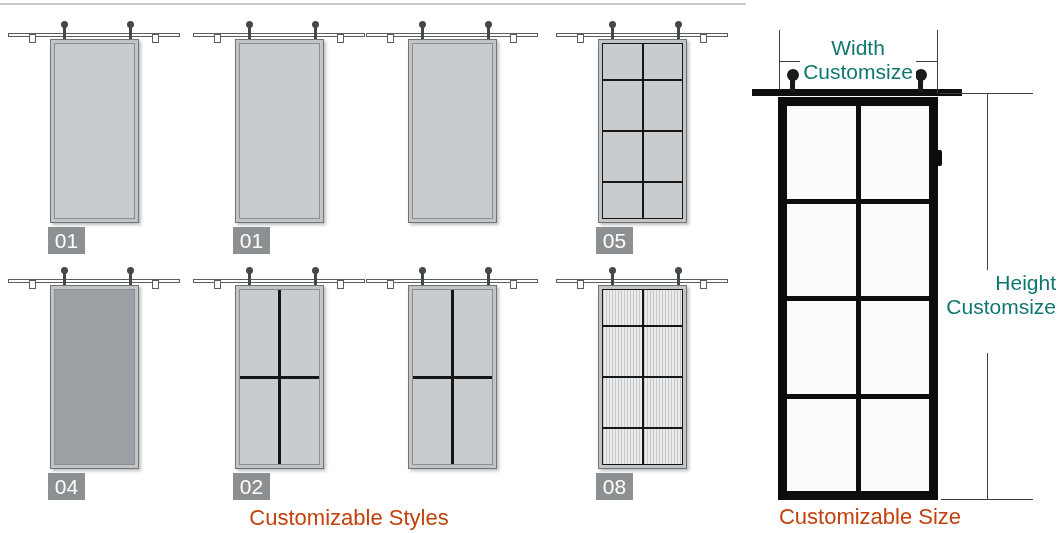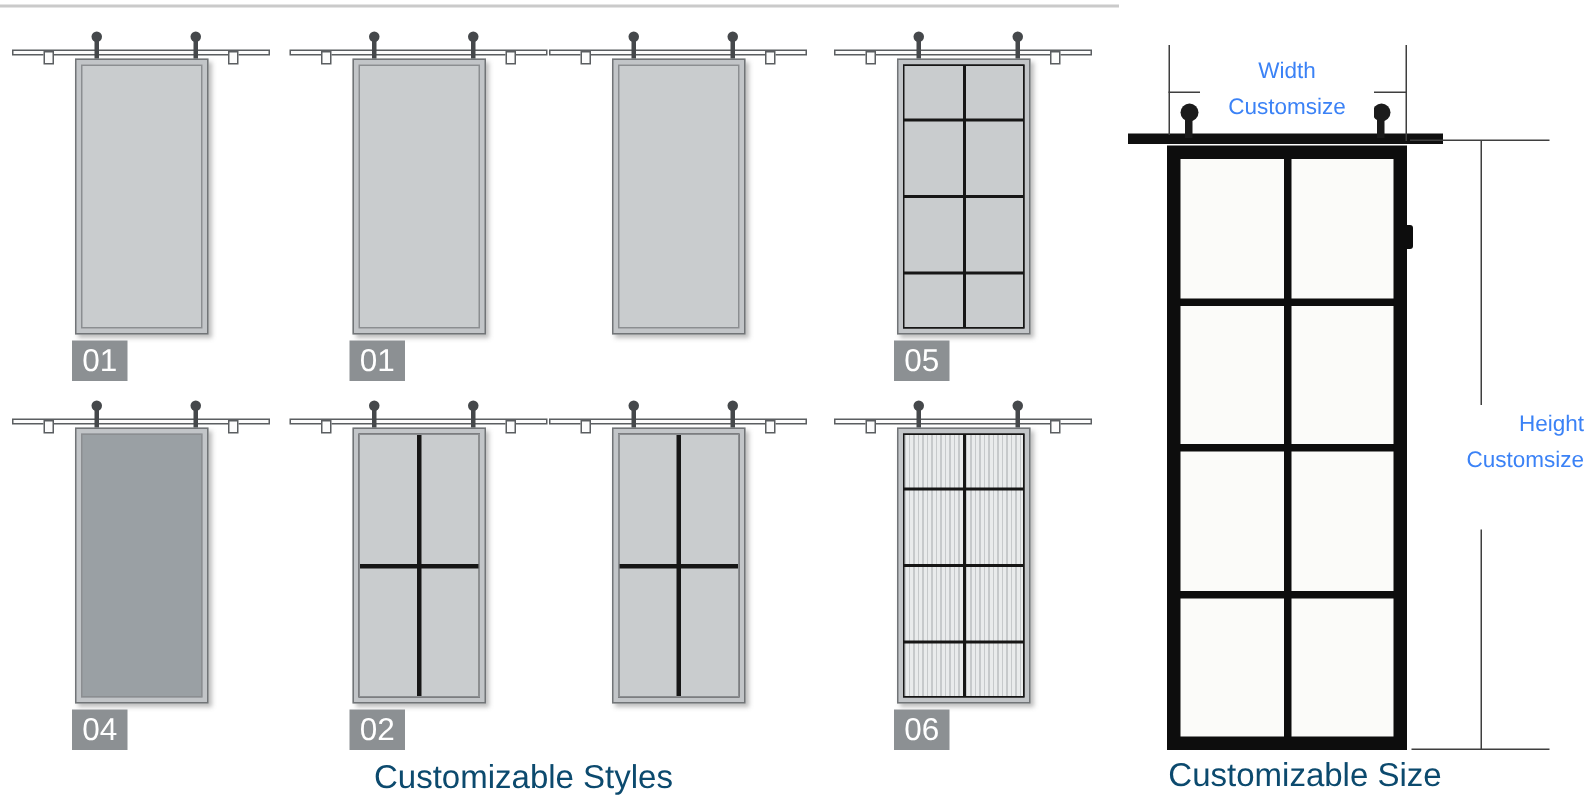--- a/index.html
+++ b/index.html
@@ -59,26 +59,26 @@
   
   .line{position:absolute; background:#3f3f3f;}
   #wext-l{left:779px; top:30px; width:1px; height:60px;}
   #wext-r{left:937px; top:30px; width:1px; height:64px;}
   #wdim  {left:779px; top:61px; width:159px; height:1px;}
   #hext-t{left:940px; top:93px;  width:93px; height:1px;}
   #hext-b{left:941px; top:499px; width:92px; height:1px;}
   #hdim1 {left:987px; top:94px;  width:1px; height:176px;}
   #hdim2 {left:987px; top:353px; width:1px; height:147px;}
 
-  .dim-label{position:absolute; font-size:15px; line-height:24px; color:#3b82f6; text-align:center;}
+  .dim-label{position:absolute; font-size:21px; line-height:24px; color:#0f766e; text-align:center;}
   #width-label{left:800px; top:36px; width:116px; background:#ffffff;}
   #height-label{left:928px; top:271px; width:128px;text-align:right;}
   .dim-label span{display:block;}
 
-  .caption{position:absolute; font-size:22px; color:#0c4a6e; text-align:center;}
+  .caption{position:absolute; font-size:22px; color:#c2410c; text-align:center;}
   #caption-styles{left:238px; top:505px; width:222px;}
   #caption-size{left:765px; top:504px; width:210px;}
 </style>
 </head>
 <body>
 
 <div id="canvas">
 
   <div class="topline"></div>
 
@@ -202,21 +202,21 @@
           <div class="cell"></div>
           <div class="cell"></div>
           <div class="cell"></div>
           <div class="cell"></div>
           <div class="cell"></div>
           <div class="cell"></div>
           <div class="cell"></div>
           <div class="cell"></div>
         </div>
     </div>
-    <div class="badge">06</div>
+    <div class="badge">08</div>
   </div>
 
   <div class="bigrail"></div>
   <span class="bigstem bs1"></span>
   <span class="bigstem bs2"></span>
   <span class="bighanger bh1"></span>
   <span class="bighanger bh2"></span>
   <div class="bigdoor">
     <div class="bigdoor-inner pane-grid">
         <div class="pane"></div>

